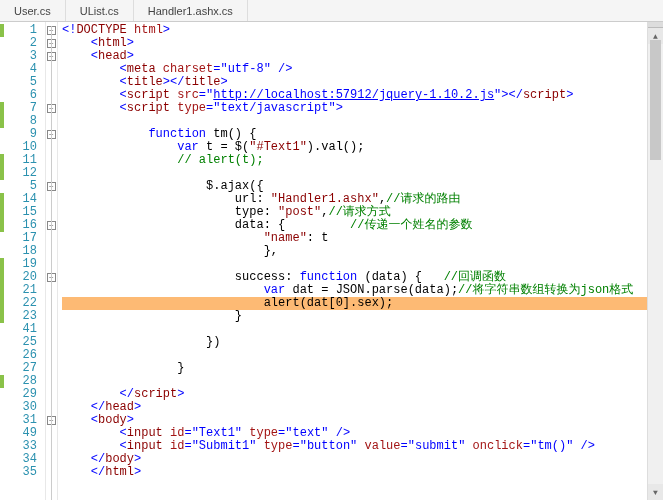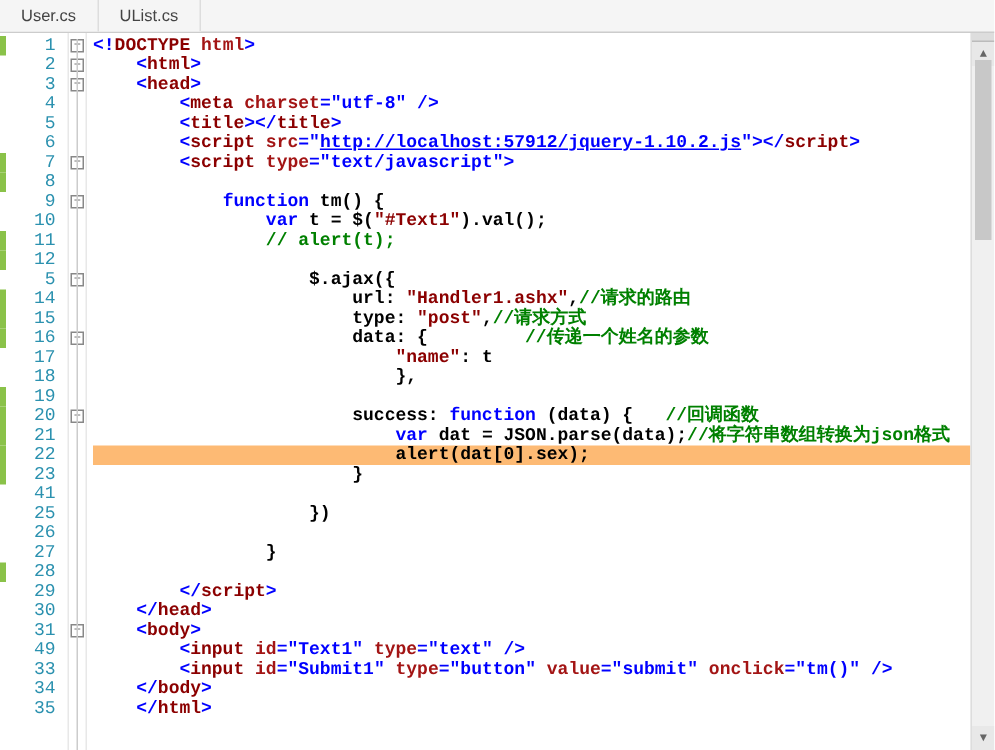--- a/index.html
+++ b/index.html
@@ -85,21 +85,20 @@
     left: 5px;
     width: 1px;
     background: #ccc;
   }
   .code {
     padding-top: 2px;
     padding-left: 4px;
     white-space: pre;
     flex: 1;
     position: relative;
-    font-weight: bold;
   }
   .code-line {
     height: 13px;
     line-height: 13px;
   }
   .code-line.current {
     background: #fdba74;
   }
   .t-blue { color: #0000ff; }
   .t-red { color: #a31515; }
@@ -136,20 +135,23 @@
 </style>
 </head>
 <body>
 
 <div class="tabs">
   <div class="tab">
       <span>User.cs</span>
     </div>
   <div class="tab">
       <span>UList.cs</span>
+    </div>
+  <div class="tab">
+      <span>Handler1.ashx.cs</span>
     </div>
 </div>
 
 <div class="editor-area">
   <div class="gutter" id="gutter">
       <div class="gutter-line">1<div class="change-mark"></div></div>
       <div class="gutter-line">2</div>
       <div class="gutter-line">3</div>
       <div class="gutter-line">4</div>
       <div class="gutter-line">5</div>

